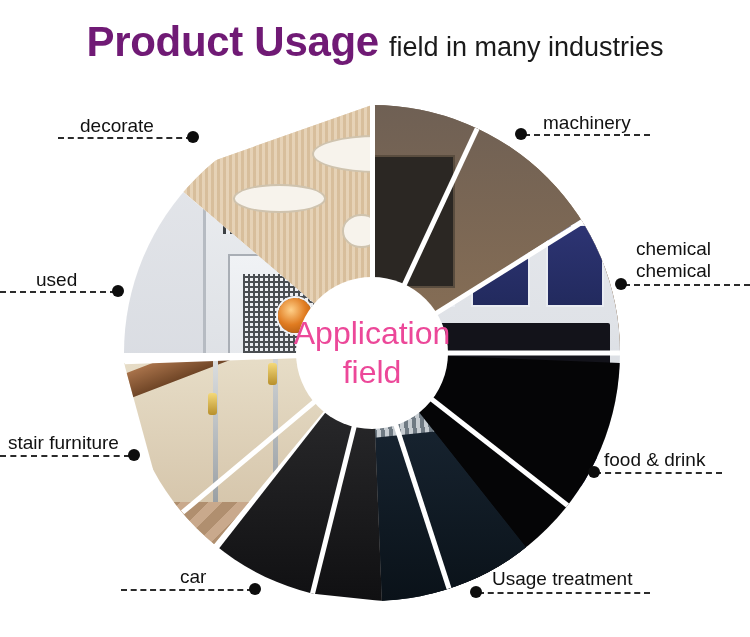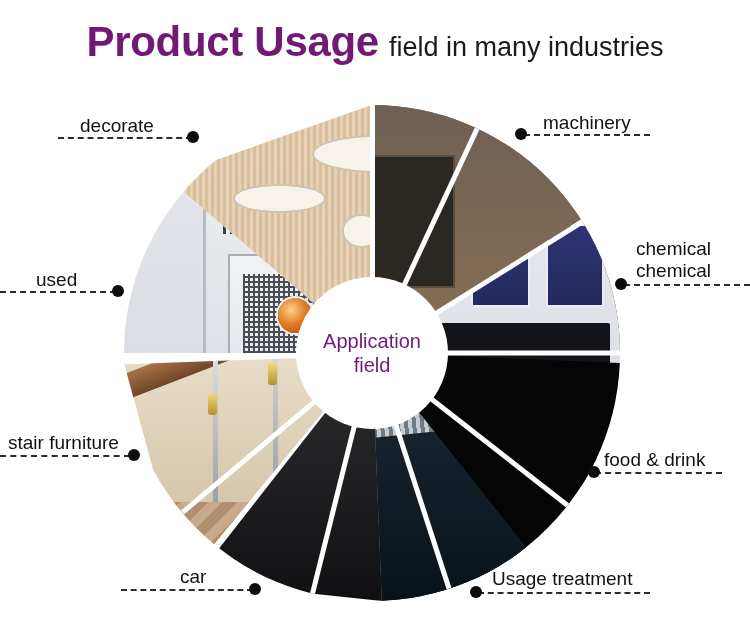--- a/index.html
+++ b/index.html
@@ -54,21 +54,21 @@
   
   .hub{
     position:absolute;
     left:50%;top:50%;
     width:152px;height:152px;margin:-76px 0 0 -76px;
     background:#ffffff;border-radius:50%;
     display:flex;align-items:center;justify-content:center;
     text-align:center;
     z-index:40;
   }
-  .hub-txt{font-size:20px;line-height:1.22;color:#701a75;}
+  .hub-txt{font-size:32px;line-height:1.22;color:#ec4899;}
 
   
   .scene{position:absolute;left:0;top:0;width:100%;height:100%;}
 
   
   .sc-decorate{background:linear-gradient(180deg,#e8d9c4 0%,#dfc9ab 45%,#cbb08c 100%);}
   .sc-decorate .curtain{
     position:absolute;left:0;top:0;width:100%;height:70%;
     background:repeating-linear-gradient(90deg,#e6d2b6 0 3px,#d7bd9a 3px 6px);
     opacity:.95;

